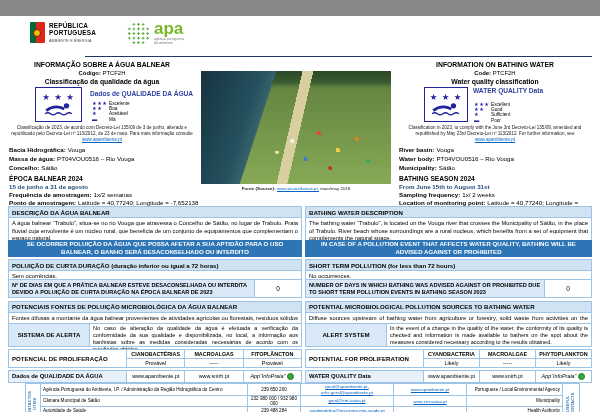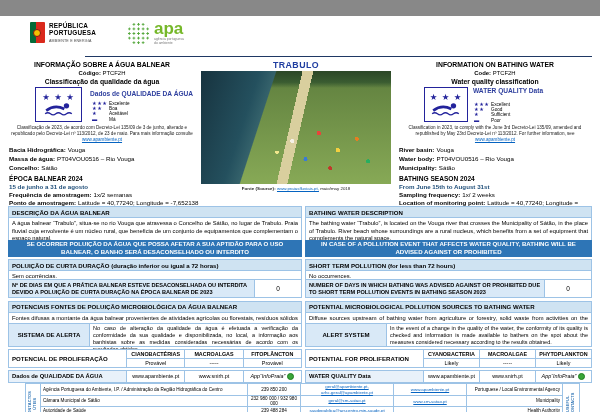--- a/index.html
+++ b/index.html
@@ -169,21 +169,20 @@
   </div>
 
   <div class="abs fline" style="left:9px;top:131px"><span class="b">Bacia Hidrográfica:</span><span class="v">Vouga</span></div>
   <div class="abs fline" style="left:9px;top:140px"><span class="b">Massa de água:</span><span class="v">PT04VOU0516 – Rio Vouga</span></div>
   <div class="abs fline" style="left:9px;top:149px"><span class="b">Concelho:</span><span class="v">Sátão</span></div>
   <div class="abs season-t" style="left:9px;top:158.5px">ÉPOCA BALNEAR 2024</div>
   <div class="abs season-d" style="left:9px;top:167px">15 de junho a 31 de agosto</div>
   <div class="abs fline" style="left:9px;top:175.5px"><span class="b">Frequência de amostragem:</span><span class="v">1x/2 semanas</span></div>
   <div class="abs fline" style="left:9px;top:184px"><span class="b">Ponto de amostragem:</span><span class="v">Latitude = 40,77240; Longitude = -7,652138</span></div>
 
-  <div class="abs beach-title" style="left:200px;top:44px;width:192px">TRABULO</div>
   <div class="abs photo" style="left:201px;top:55px;width:190px;height:113px"></div>
   <div class="abs caption" style="left:196px;top:170px;width:200px">
     <span class="b">Fonte (Source):</span>
     <span class="lnk">www.praiasfluviais.pt,</span>
     <span>maio/may 2018</span>
   </div>
 
   <div class="abs col-hd1" style="left:398px;top:45px;width:194px">INFORMATION ON BATHING WATER</div>
   <div class="abs code-line" style="left:398px;top:53.5px;width:194px">
     <span class="b">Code:</span>

